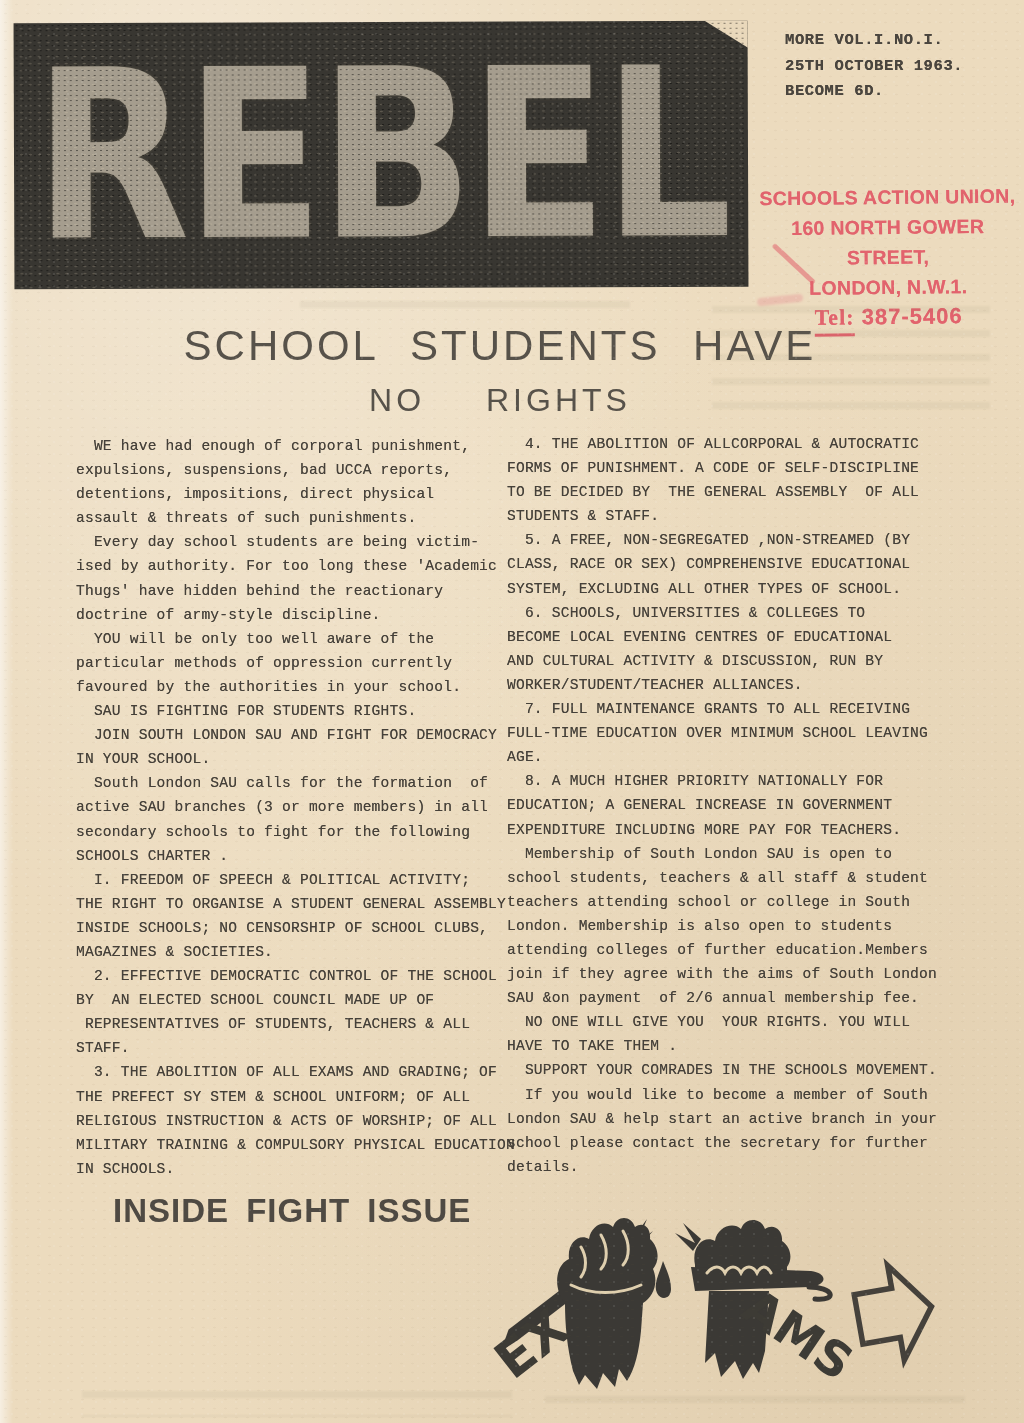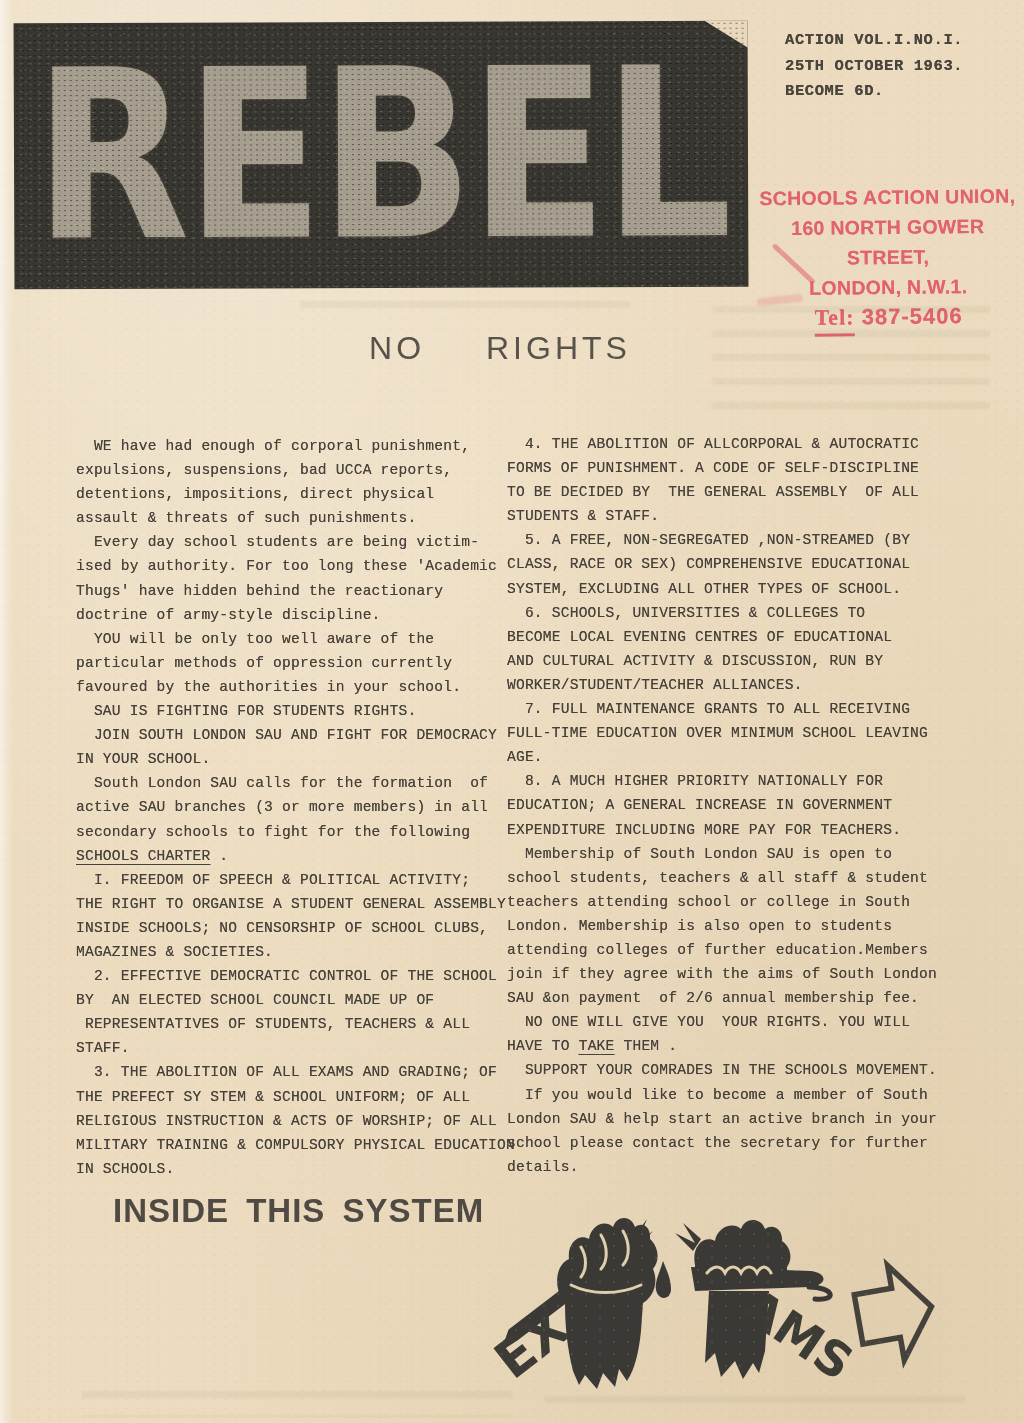--- a/index.html
+++ b/index.html
@@ -62,21 +62,21 @@
   .headline .h-line1{font-size:42px;letter-spacing:3px;word-spacing:18px;line-height:52px;}
   .headline .h-line2{font-size:32px;letter-spacing:4px;word-spacing:48px;line-height:52px;margin-top:2px;}
 
   
   .col{position:absolute;font-family:"Liberation Mono",monospace;
         font-size:14.6px;line-height:24.1px;letter-spacing:0.2px;
         color:#454039;white-space:pre;text-shadow:0 0 .4px rgba(69,64,57,.7);}
   .col-left{left:76px;top:434px;width:440px;}
   .col-right{left:507px;top:432px;width:448px;}
   .para{margin:0;}
-  .u{text-decoration:underline;text-underline-offset:4px;}
+  .u{text-underline-offset:4px;}
 
   
   .inside-heading{position:absolute;left:113px;top:1192px;
         font-size:33px;font-weight:bold;letter-spacing:1px;word-spacing:7px;
         color:#4f4a43;}
   .feature-title{position:absolute;left:108px;top:1240px;color:#5a554d;}
   .feature-line1{font-size:46px;letter-spacing:4px;word-spacing:12px;line-height:60px;}
   .feature-line2{font-size:46px;letter-spacing:5px;line-height:60px;}
 
   .exams-svg{position:absolute;left:495px;top:1185px;overflow:visible;}
@@ -100,42 +100,43 @@
 <div class="page">
 
   <div class="scan-edge"></div>
 
   <div class="masthead-box">
     <div class="rebel-logo">REBEL</div>
     <div class="torn-corner"></div>
   </div>
 
   <div class="issue-info">
-    <div>ACTION VOL.I.NO.I.</div>
+    <div>MORE VOL.I.NO.I.</div>
     <div>25TH OCTOBER 1963.</div>
     <div>BECOME 6D.</div>
   </div>
 
   <div class="stamp">
     <div>SCHOOLS ACTION UNION,</div>
     <div>160 NORTH GOWER STREET,</div>
     <div>LONDON, N.W.1.</div>
     <div class="tel-line"><span class="tel-u">Tel:</span> <span>387-5406</span></div>
   </div>
   <div class="stamp-smudge"></div>
   <div class="stamp-smudge2"></div>
 
   <div class="headline">
+    <div class="h-line1">SCHOOL STUDENTS HAVE</div>
     <div class="h-line2">NO RIGHTS</div>
   </div>
 
   <div class="col col-left"><p class="para"><span>  WE have had enough of corporal punishment,</span><br><span>expulsions, suspensions, bad UCCA reports,</span><br><span>detentions, impositions, direct physical</span><br><span>assault &amp; threats of such punishments.</span></p><p class="para"><span>  Every day school students are being victim-</span><br><span>ised by authority. For too long these 'Academic</span><br><span>Thugs' have hidden behind the reactionary</span><br><span>doctrine of army-style discipline.</span></p><p class="para"><span>  YOU will be only too well aware of the</span><br><span>particular methods of oppression currently</span><br><span>favoured by the authorities in your school.</span></p><p class="para"><span>  SAU IS FIGHTING FOR STUDENTS RIGHTS.</span></p><p class="para"><span>  JOIN SOUTH LONDON SAU AND FIGHT FOR DEMOCRACY</span><br><span>IN YOUR SCHOOL.</span></p><p class="para"><span>  South London SAU calls for the formation  of</span><br><span>active SAU branches (3 or more members) in all</span><br><span>secondary schools to fight for the following</span><br><span class="u">SCHOOLS CHARTER</span><span> .</span></p><p class="para"><span>  I. FREEDOM OF SPEECH &amp; POLITICAL ACTIVITY;</span><br><span>THE RIGHT TO ORGANISE A STUDENT GENERAL ASSEMBLY</span><br><span>INSIDE SCHOOLS; NO CENSORSHIP OF SCHOOL CLUBS,</span><br><span>MAGAZINES &amp; SOCIETIES.</span></p><p class="para"><span>  2. EFFECTIVE DEMOCRATIC CONTROL OF THE SCHOOL</span><br><span>BY  AN ELECTED SCHOOL COUNCIL MADE UP OF</span><br><span> REPRESENTATIVES OF STUDENTS, TEACHERS &amp; ALL</span><br><span>STAFF.</span></p><p class="para"><span>  3. THE ABOLITION OF ALL EXAMS AND GRADING; OF</span><br><span>THE PREFECT SY STEM &amp; SCHOOL UNIFORM; OF ALL</span><br><span>RELIGIOUS INSTRUCTION &amp; ACTS OF WORSHIP; OF ALL</span><br><span>MILITARY TRAINING &amp; COMPULSORY PHYSICAL EDUCATION</span><br><span>IN SCHOOLS.</span></p></div>
   <div class="col col-right"><p class="para"><span>  4. THE ABOLITION OF ALLCORPORAL &amp; AUTOCRATIC</span><br><span>FORMS OF PUNISHMENT. A CODE OF SELF-DISCIPLINE</span><br><span>TO BE DECIDED BY  THE GENERAL ASSEMBLY  OF ALL</span><br><span>STUDENTS &amp; STAFF.</span></p><p class="para"><span>  5. A FREE, NON-SEGREGATED ,NON-STREAMED (BY</span><br><span>CLASS, RACE OR SEX) COMPREHENSIVE EDUCATIONAL</span><br><span>SYSTEM, EXCLUDING ALL OTHER TYPES OF SCHOOL.</span></p><p class="para"><span>  6. SCHOOLS, UNIVERSITIES &amp; COLLEGES TO</span><br><span>BECOME LOCAL EVENING CENTRES OF EDUCATIONAL</span><br><span>AND CULTURAL ACTIVITY &amp; DISCUSSION, RUN BY</span><br><span>WORKER/STUDENT/TEACHER ALLIANCES.</span></p><p class="para"><span>  7. FULL MAINTENANCE GRANTS TO ALL RECEIVING</span><br><span>FULL-TIME EDUCATION OVER MINIMUM SCHOOL LEAVING</span><br><span>AGE.</span></p><p class="para"><span>  8. A MUCH HIGHER PRIORITY NATIONALLY FOR</span><br><span>EDUCATION; A GENERAL INCREASE IN GOVERNMENT</span><br><span>EXPENDITURE INCLUDING MORE PAY FOR TEACHERS.</span></p><p class="para"><span>  Membership of South London SAU is open to</span><br><span>school students, teachers &amp; all staff &amp; student</span><br><span>teachers attending school or college in South</span><br><span>London. Membership is also open to students</span><br><span>attending colleges of further education.Members</span><br><span>join if they agree with the aims of South London</span><br><span>SAU &amp;on payment  of 2/6 annual membership fee.</span></p><p class="para"><span>  NO ONE WILL GIVE YOU  YOUR RIGHTS. YOU WILL</span><br><span>HAVE TO </span><span class="u">TAKE</span><span> THEM .</span></p><p class="para"><span>  SUPPORT YOUR COMRADES IN THE SCHOOLS MOVEMENT.</span></p><p class="para"><span>  If you would like to become a member of South</span><br><span>London SAU &amp; help start an active branch in your</span><br><span>school please contact the secretary for further</span><br><span>details.</span></p></div>
 
-  <div class="inside-heading">INSIDE THIS SYSTEM</div>
+  <div class="inside-heading">INSIDE FIGHT ISSUE</div>
 
   <svg class="exams-svg" width="460" height="240" viewBox="0 0 460 240">
 
     <path class="fist" d="M6,166 L13.6,144.5 L115.6,66.5 L124.4,77.5 L22.4,155.5 Z"></path>
     <path class="fist" d="M136,56 L152,34 L142,58 L158,46 L144,62 Z"></path>
 
     <g>
       <path class="fist" d="M70,118 C58,104 60,80 74,74 C72,58 84,48 94,54 C96,40 110,34 118,42
         C122,30 136,30 140,42 C148,36 156,42 155,54 C164,62 165,76 158,84
         C164,98 158,112 148,118 L146,146 C144,166 140,184 132,196

